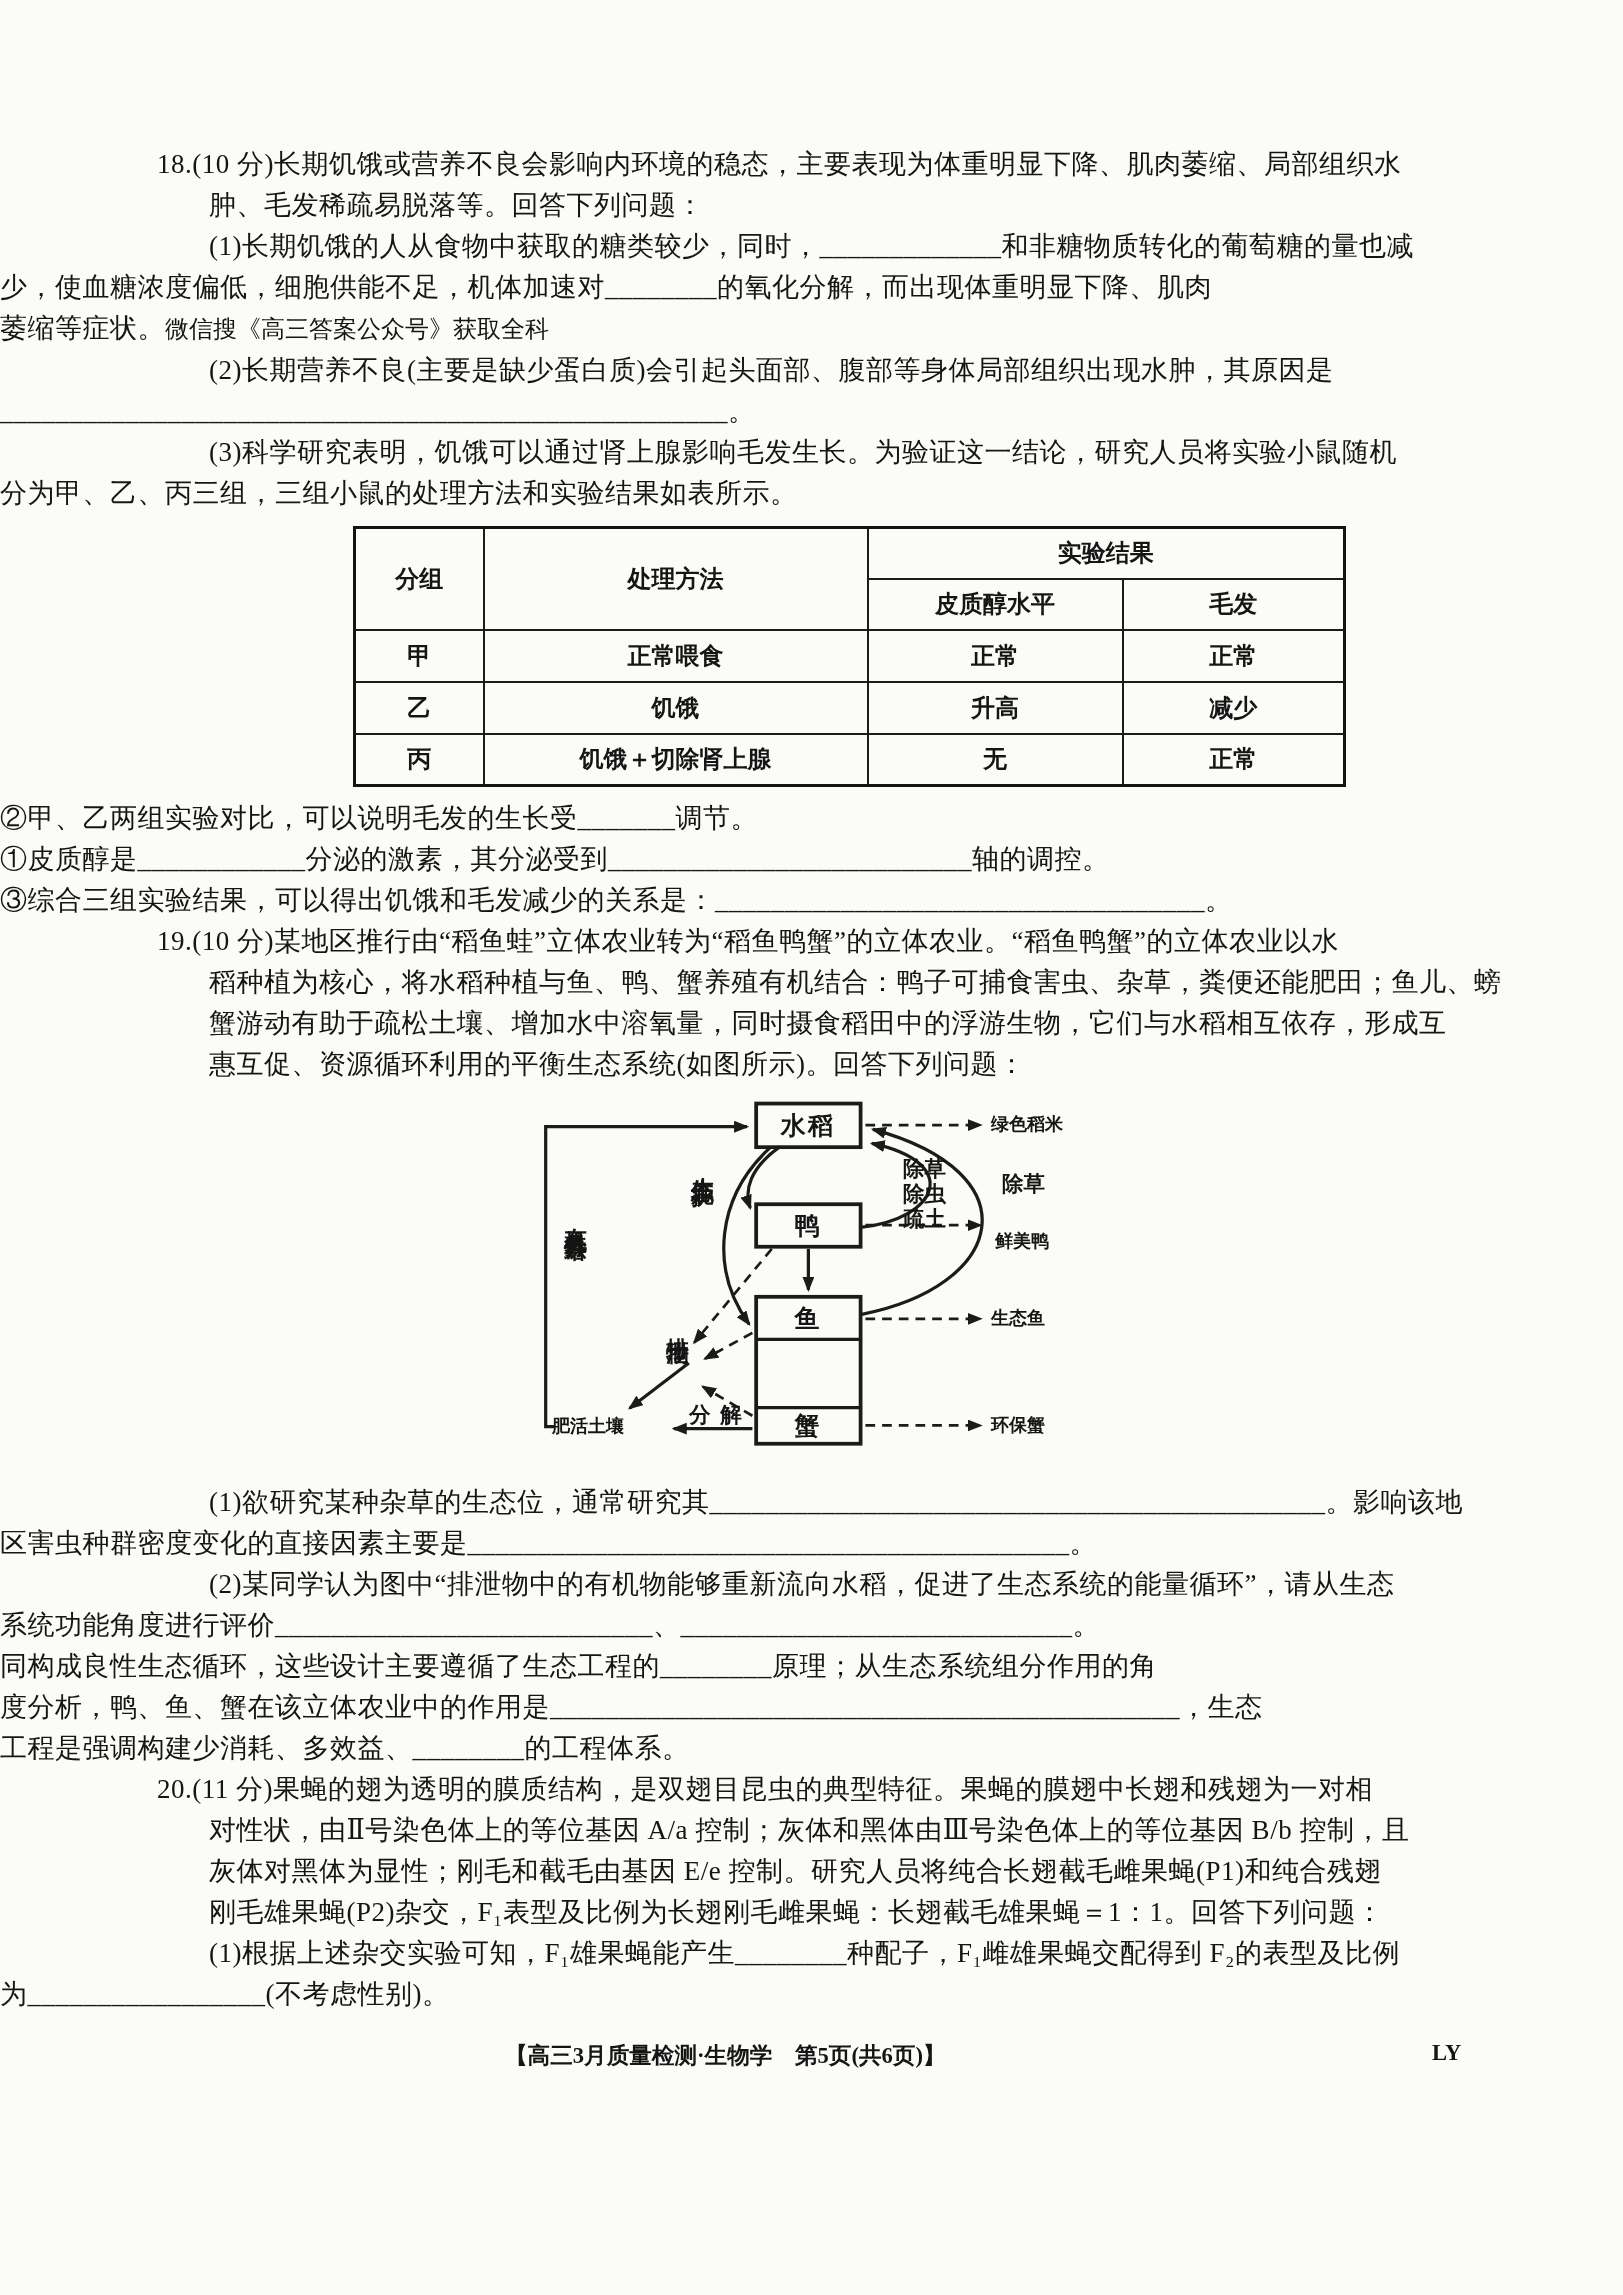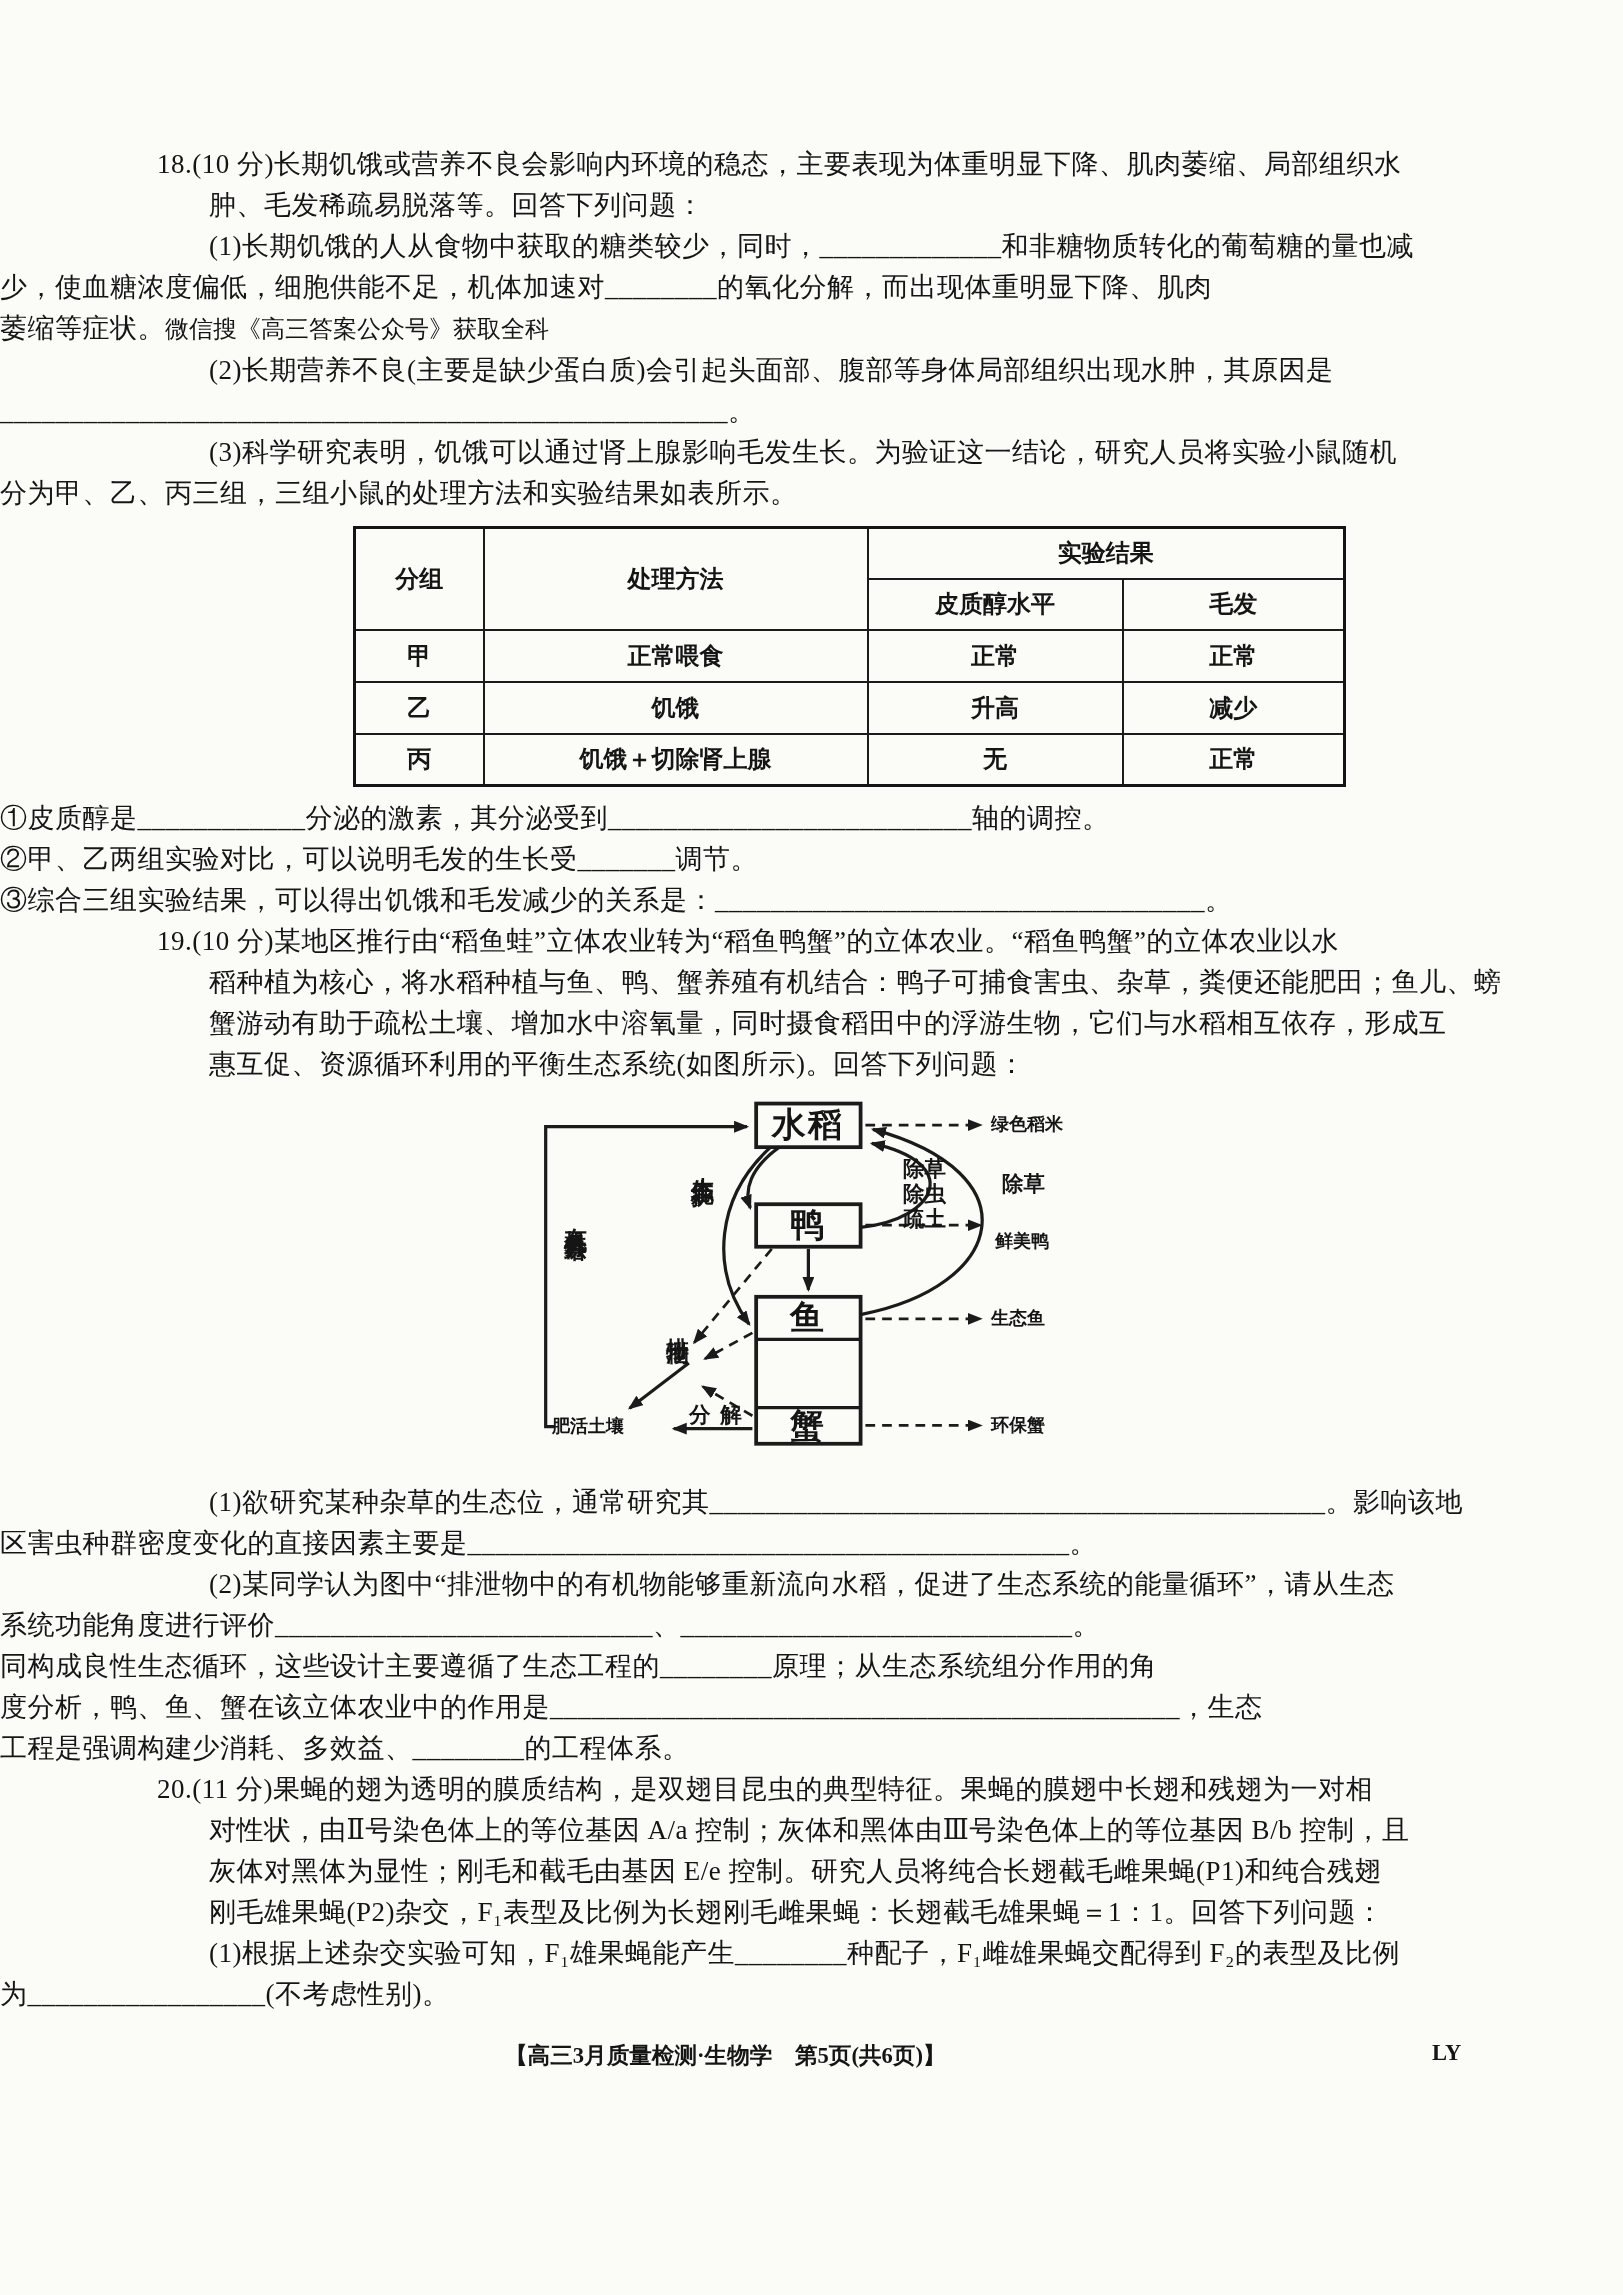--- a/index.html
+++ b/index.html
@@ -39,21 +39,21 @@
   .drow{height:52px;}
   
   .diagram{
     position:relative;
     width:724px;height:377px;
     margin:12px 0 8.6px 536px;
   }
   .diagram svg{position:absolute;left:0;top:0;}
   .node{
     position:absolute;display:flex;align-items:center;justify-content:center;
-    font-size:34px;font-weight:700;letter-spacing:2.2px;
+    font-size:25px;font-weight:700;letter-spacing:2.2px;
   }
   .dlabel{position:absolute;white-space:nowrap;font-size:18px;font-weight:600;}
   .dsmall{font-size:21.5px;}
   .vert{
     writing-mode:vertical-rl;text-orientation:upright;
     font-size:22.6px;font-weight:600;letter-spacing:2.2px;
   }
   
   .footer{position:relative;margin-top:25px;font-size:22.6px;font-weight:600;white-space:nowrap;}
   .footer .center{padding-left:505px;}
@@ -105,22 +105,22 @@
     </tr>
     <tr class="drow">
       <td>丙</td>
       <td>饥饿＋切除肾上腺</td>
       <td>无</td>
       <td>正常</td>
     </tr>
   </tbody>
     </table>
 
+  <div class="ln ind-sc">②甲、乙两组实验对比，可以说明毛发的生长受_______调节。</div>
   <div class="ln ind-sc">①皮质醇是____________分泌的激素，其分泌受到__________________________轴的调控。</div>
-  <div class="ln ind-sc">②甲、乙两组实验对比，可以说明毛发的生长受_______调节。</div>
   <div class="ln ind-sc">③综合三组实验结果，可以得出饥饿和毛发减少的关系是：___________________________________。</div>
 
   <div class="ln ind-q">19.(10 分)某地区推行由“稻鱼蛙”立体农业转为“稻鱼鸭蟹”的立体农业。“稻鱼鸭蟹”的立体农业以水</div>
   <div class="ln ind-qc">稻种植为核心，将水稻种植与鱼、鸭、蟹养殖有机结合：鸭子可捕食害虫、杂草，粪便还能肥田；鱼儿、螃</div>
   <div class="ln ind-qc">蟹游动有助于疏松土壤、增加水中溶氧量，同时摄食稻田中的浮游生物，它们与水稻相互依存，形成互</div>
   <div class="ln ind-qc">惠互促、资源循环利用的平衡生态系统(如图所示)。回答下列问题：</div>
 
   <div class="diagram">
     <svg width="724" height="377" viewBox="0 0 1345 700">
       <defs>

